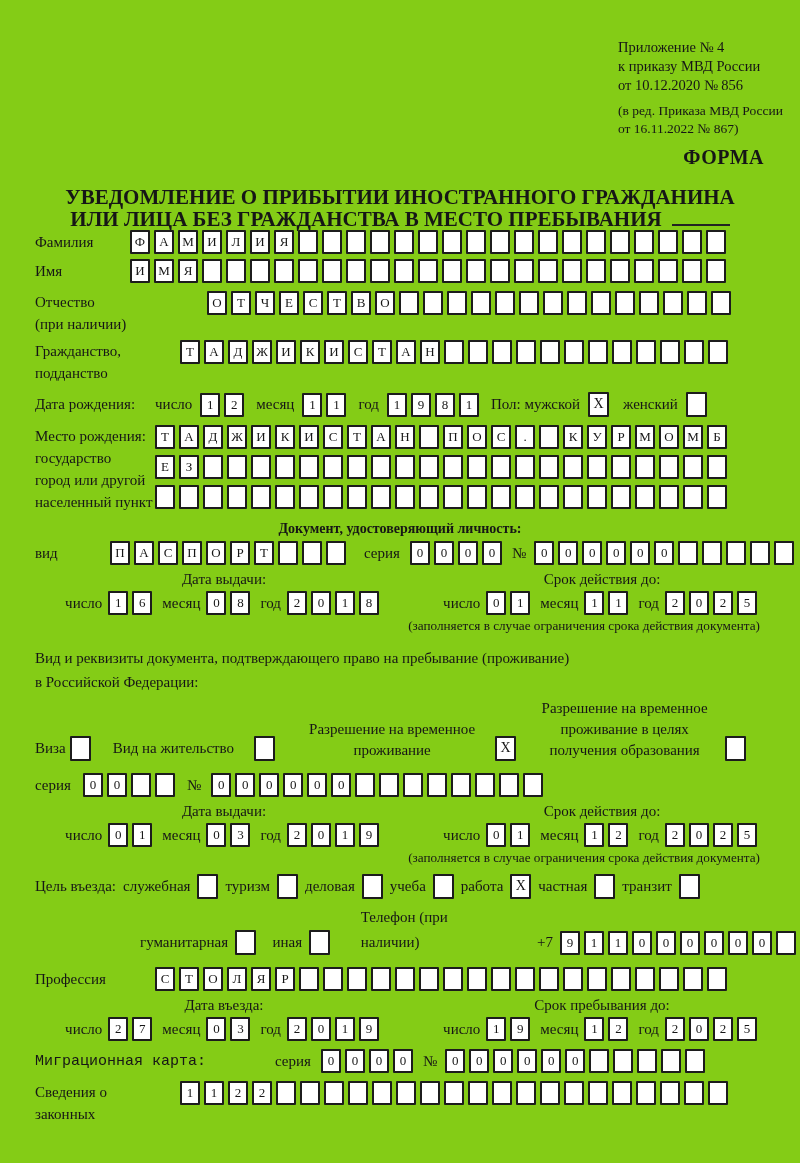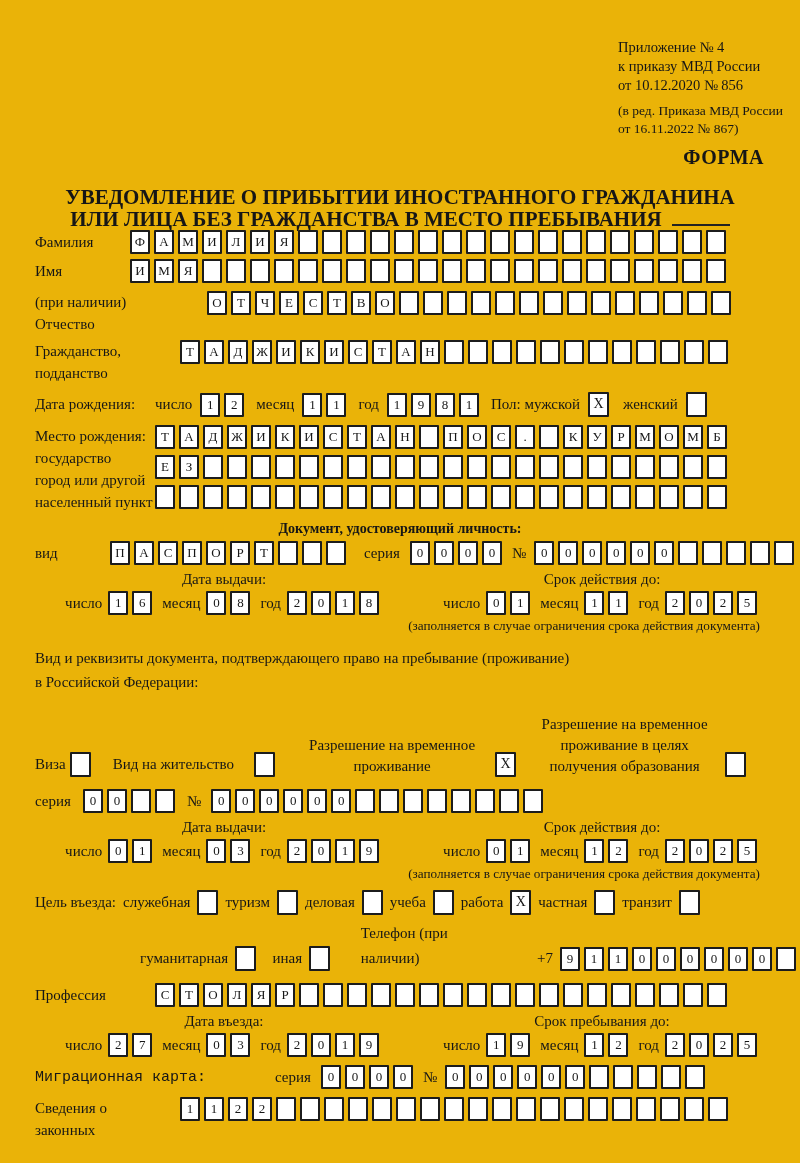--- a/index.html
+++ b/index.html
@@ -1,18 +1,18 @@
 <!DOCTYPE html>
 <html><head>
 <meta charset="utf-8">
 <style>
   html,body { margin:0; padding:0; background:#e8e8e8; }
   .page {
     position:relative; width:800px; height:1163px; margin:0 auto;
-    background:#eab308; color:#161616;
+    background:#84cc16; color:#161616;
     font-family:"Liberation Serif","DejaVu Serif",serif;
     font-size:15px; overflow:hidden;
   }
   .appendix { position:absolute; top:38px; left:618px; font-size:14.5px; line-height:19px; }
   .edition { margin-top:7px; font-size:13.5px; line-height:18px; }
   .form-label { position:absolute; top:146px; right:36px; font-weight:bold; font-size:20px; letter-spacing:0.5px; }
   .title { margin:186px 40px 0 40px; text-align:center; font-weight:bold; font-size:21px; line-height:22px; }
   .blank-line { display:inline-block; width:58px; height:13px; border-bottom:2px solid #222; margin-left:10px; }
   .section-heading { margin:26px 0 16px 35px; font-weight:bold; font-size:14.8px; letter-spacing:0.3px; }
 
@@ -32,21 +32,21 @@
   }
   .w95 { width:95px; } .w120 { width:120px; } .w145 { width:145px; } .w172 { width:172px; } .w75 { width:75px; }
   .stack > div { line-height:22px; }
   .vgap { margin-bottom:6px; }
   .doc-heading { text-align:center; font-weight:bold; font-size:14px; margin:8px 0 4px 0; }
   .dates { display:flex; margin:6px 0 0 35px; }
   .dcol { width:378px; }
   .dlabel { text-align:center; margin-bottom:3px; }
   .dline { display:flex; align-items:center; justify-content:center; gap:6px; line-height:24px; }
   .note { text-align:right; padding-right:40px; font-size:13.2px; margin-top:3px; }
-  .intro { margin:12px 0 20px 35px; line-height:24px; }
+  .intro { margin:12px 0 4px 35px; line-height:24px; }
   .opts { display:flex; align-items:flex-end; margin:4px 0 10px 35px; }
   .opt-col { text-align:center; line-height:21px; }
   .purpose-row { display:flex; align-items:center; gap:7px; margin:8px 0 6px 35px; line-height:25px; }
   .purpose-row2 { display:flex; align-items:flex-end; gap:7px; margin:0 0 12px 140px; line-height:25px; }
   .mt8 { margin-top:8px; } .mt12 { margin-top:12px; }
 </style>
 </head>
 <body>
 
 <div class="page">
@@ -127,22 +127,22 @@
         <span class="cell"></span>
         <span class="cell"></span>
         <span class="cell"></span>
         <span class="cell"></span>
         <span class="cell"></span>
       </div>
   </div>
 
   <div class="row mt8">
     <div class="lbl lbl-2l w172 stack">
+      <div>Отчество</div>
       <div>(при наличии)</div>
-      <div>Отчество</div>
     </div>
     <div class="cells">
         <span class="cell">О</span>
         <span class="cell">Т</span>
         <span class="cell">Ч</span>
         <span class="cell">Е</span>
         <span class="cell">С</span>
         <span class="cell">Т</span>
         <span class="cell">В</span>
         <span class="cell">О</span>

